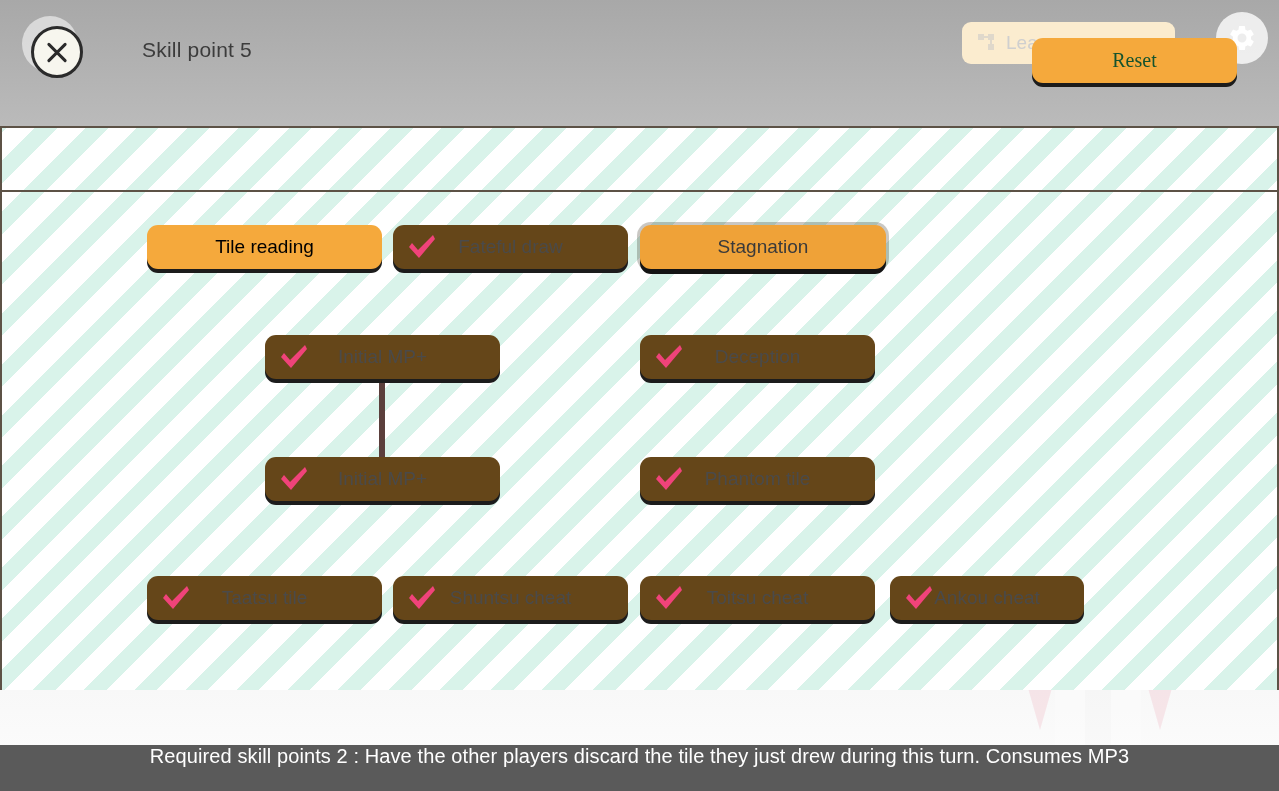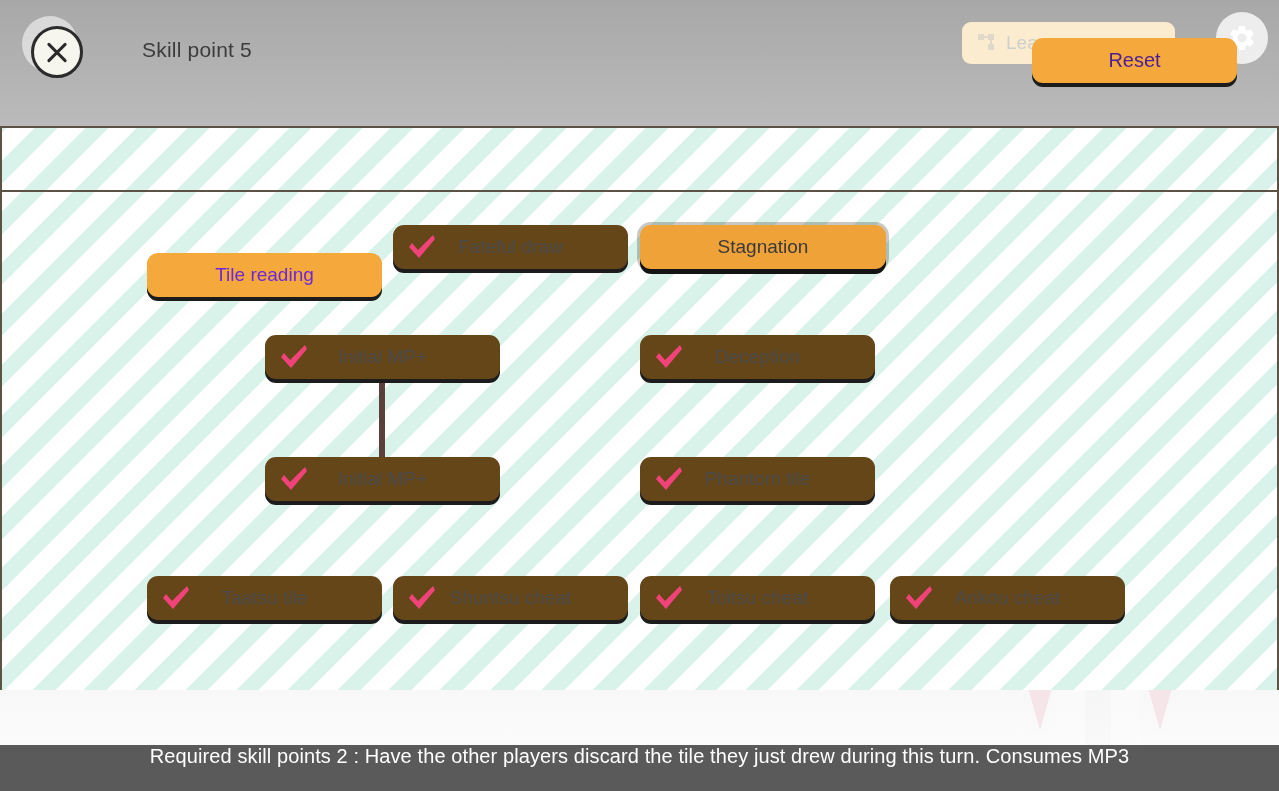--- a/index.html
+++ b/index.html
@@ -149,23 +149,24 @@
     top: 38px;
     width: 205px;
     height: 45px;
     border-radius: 11px;
     background: #f5a93c;
     box-shadow: 0 4px 0 #1c1c1c;
     display: flex;
     align-items: center;
     justify-content: center;
     font-size: 20px;
-    color: #4c1d95;
+    color: #14532d;
     z-index: 8;
     cursor: pointer;
+    font-family: Liberation Serif, serif;
   }
 
   
   .header-rule {
     position: absolute;
     left: 0; top: 126px;
     width: 1279px;
     height: 2px;
     background: #5d5246;
     z-index: 5;
@@ -218,22 +219,21 @@
     justify-content: center;
     font-size: 19px;
     white-space: nowrap;
     z-index: 3;
     cursor: pointer;
     box-shadow: 0 4px 0 #1c1c1c;
   }
 
   .node.state-available {
     background: #f5a93c;
-    color: #6d28d9;
-    margin-top: 28px;
+    color: #000000;
   }
 
   .node.state-selected {
     background: #efa238;
     color: #3a3a3a;
     box-shadow: 0 5px 0 #141414, 0 0 0 3px rgba(40,30,15,0.25);
   }
 
   .node.state-learned {
     background: #654619;
@@ -384,21 +384,21 @@
         <span class="node-label">Shuntsu cheat</span>
       </div>
       <div class="node state-learned" style="left: 638px; top: 448px; width: 235px;">
         <span class="check">
           <svg width="30" height="26" viewBox="0 0 30 26">
             <path d="M2 13 L5 9 L11 16 L26 1 L28 5 L12 24 Z" fill="#f0437a"></path>
           </svg>
         </span>
         <span class="node-label">Toitsu cheat</span>
       </div>
-      <div class="node state-learned" style="left: 888px; top: 448px; width: 235px;">
+      <div class="node state-learned" style="left: 888px; top: 448px; width: 194px;">
         <span class="check">
           <svg width="30" height="26" viewBox="0 0 30 26">
             <path d="M2 13 L5 9 L11 16 L26 1 L28 5 L12 24 Z" fill="#f0437a"></path>
           </svg>
         </span>
         <span class="node-label">Ankou cheat</span>
       </div>
     </div>
 
   <div class="desc-bar">

